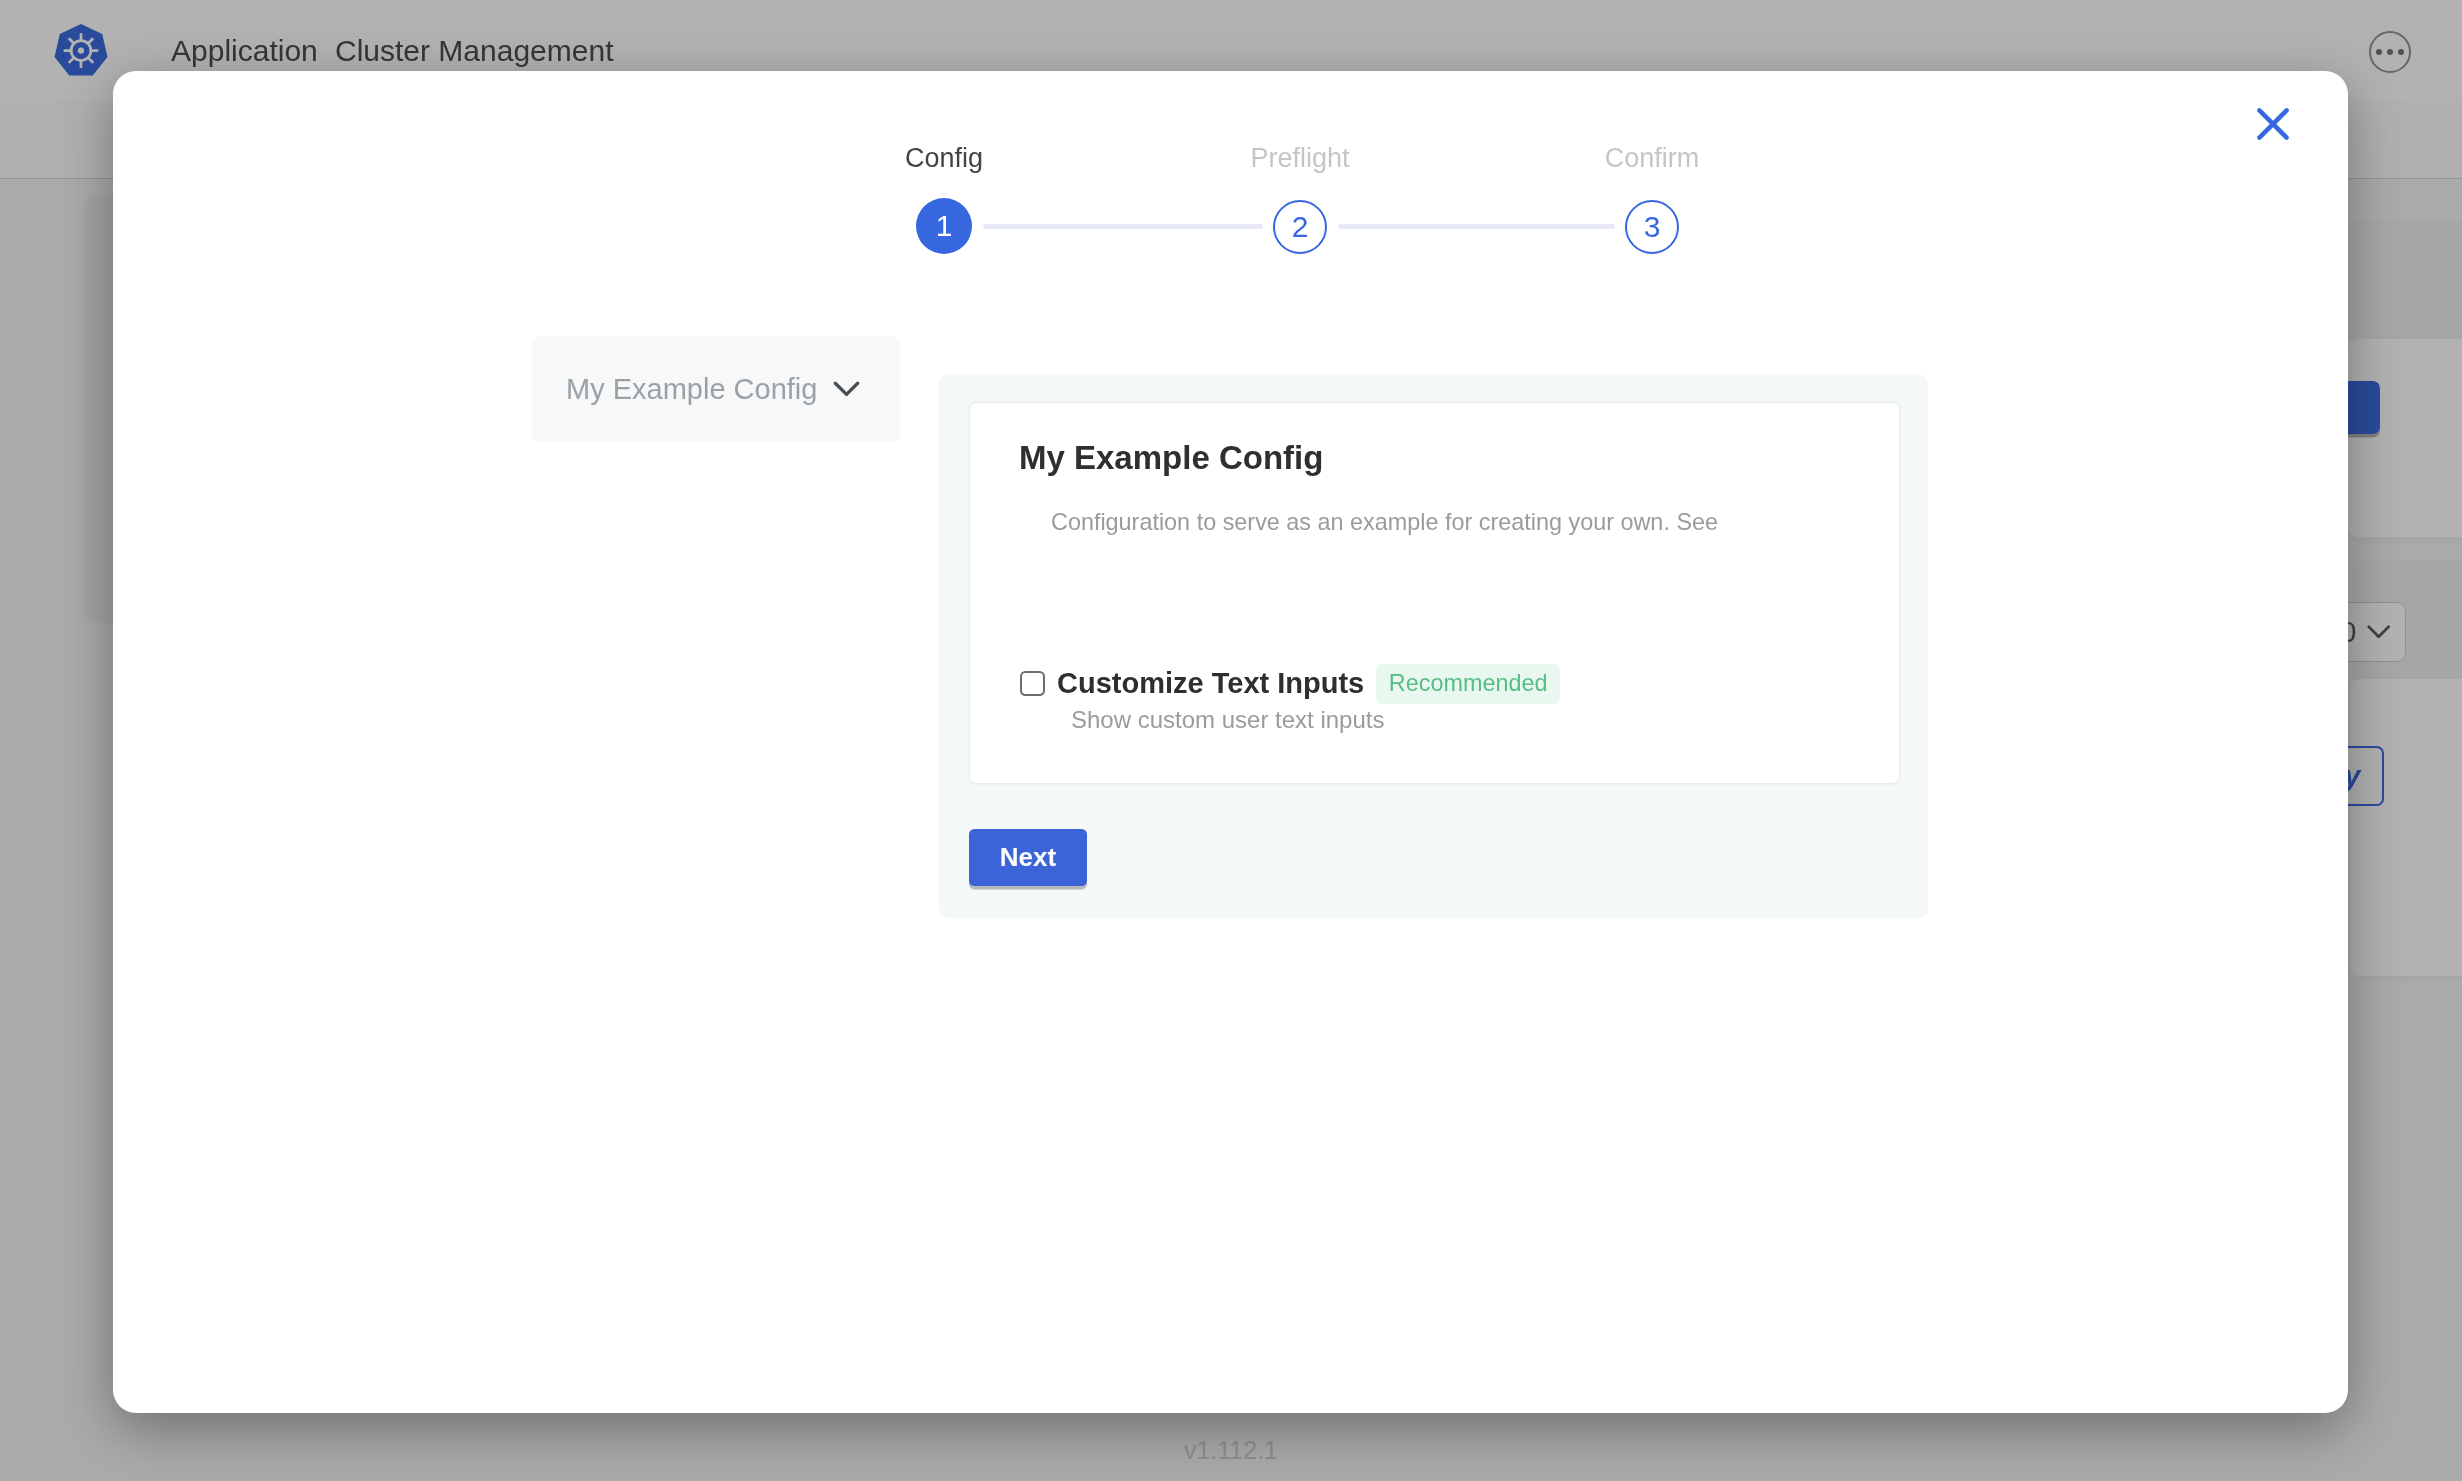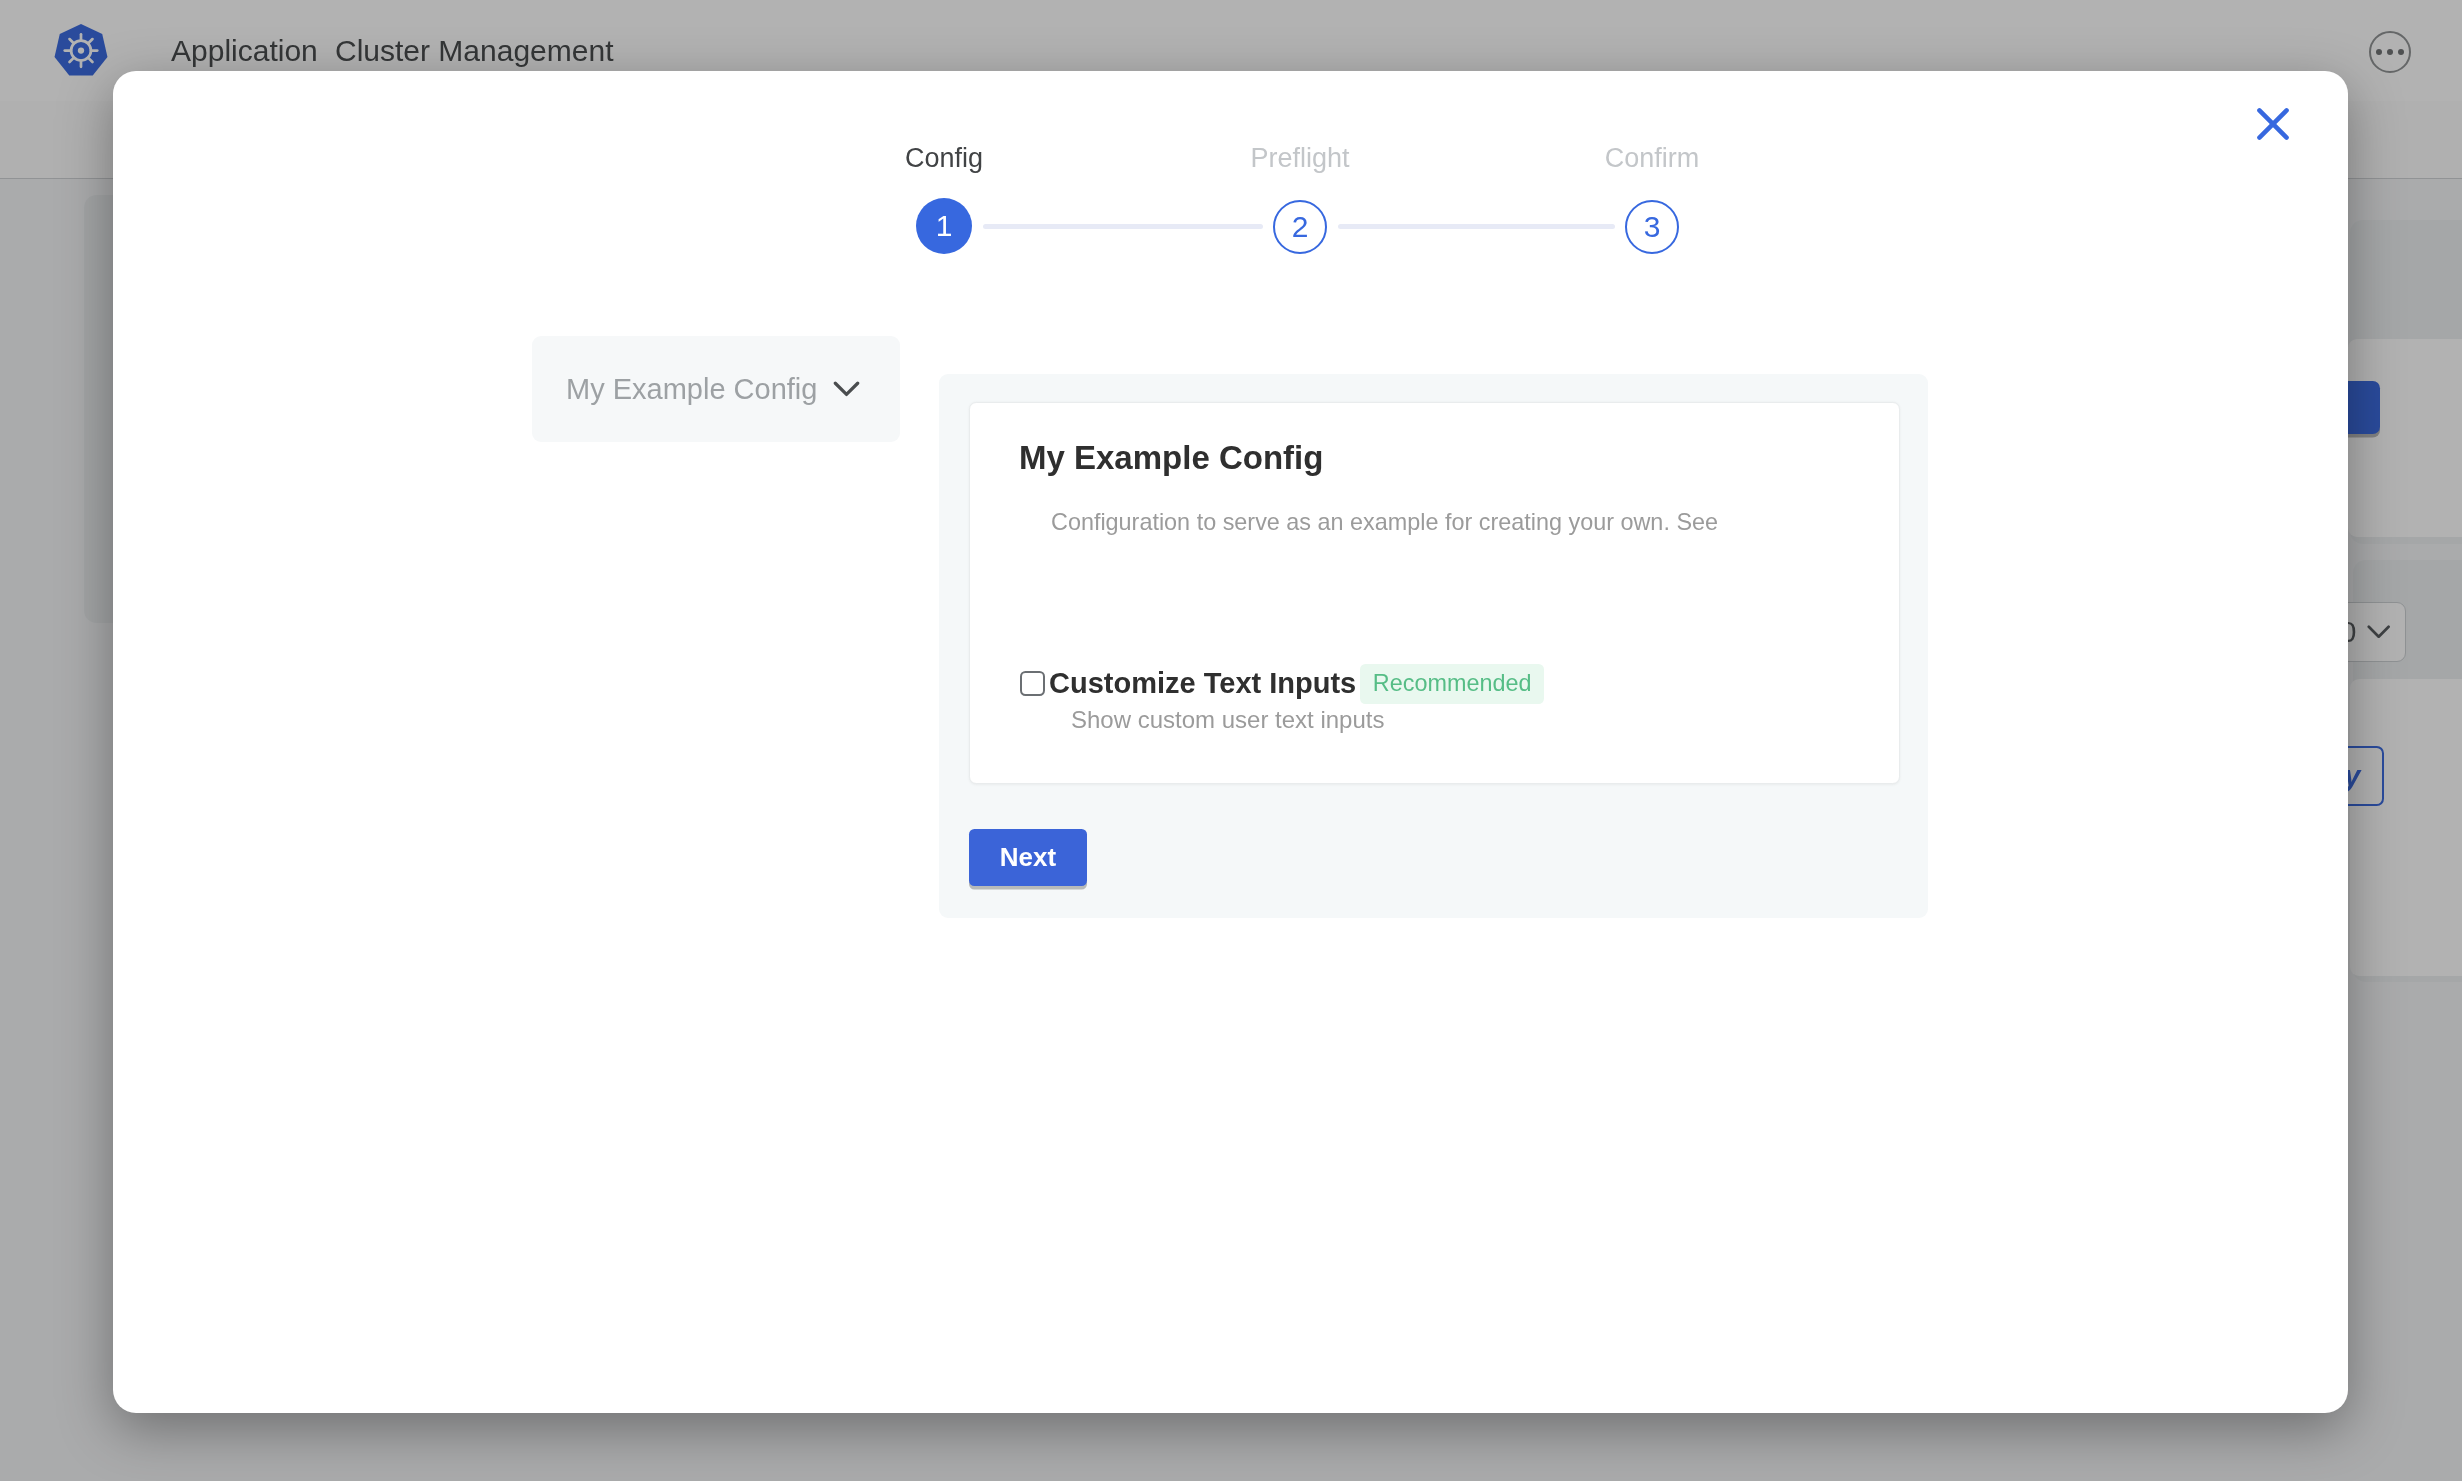--- a/index.html
+++ b/index.html
@@ -58,21 +58,21 @@
   
   .group-nav { position:absolute; left:419px; top:265px; width:368px; height:106px; background:#f6f8f9; border-radius:9px; display:flex; align-items:center; padding-left:34px; gap:16px; cursor:pointer; }
   .group-nav .lbl { font-size:29px; color:#9da1a4; }
 
   
   .cfg-panel { position:absolute; left:826px; top:303px; width:989px; height:544px; background:#f5f8f9; border-radius:9px; }
   .cfg-card { position:absolute; left:30px; top:28px; width:931px; height:382px; background:#ffffff; border:0.9px solid #e9eced; border-radius:7.2px; box-shadow:0 0.9px 2.7px rgba(0,0,0,0.05); }
   .cfg-title { position:absolute; left:49px; top:36px; font-size:33px; font-weight:700; color:#2f2f2f; }
   .cfg-desc { position:absolute; left:49px; top:101px; font-size:23.4px; line-height:37px; color:#9b9b9b;margin-left:32px; }
   .cfg-desc a { color:#2f62e4; text-decoration:none; cursor:pointer; }
-  .cb-row { position:absolute; left:50px; top:261px; display:flex; align-items:center; gap:4px; }
+  .cb-row { position:absolute; left:50px; top:261px; display:flex; align-items:center; gap:12px; }
   .checkbox { width:25px; height:25px; border:2.2px solid #6b6f73; border-radius:5.4px; background:#fff; cursor:pointer; flex:none; }
   .cb-label { font-size:29px; font-weight:700; color:#2f2f2f; cursor:pointer; }
   .badge { background:#e9f8ef; color:#56bd86; font-size:23.4px; padding:6.3px 12.6px; border-radius:5.4px; }
   .cb-help { position:absolute; left:101px; top:303px; font-size:24px; color:#9b9b9b; }
   .next-btn { position:absolute; left:30px; top:455px; width:118px; height:57px; background:#3b64d8; border:none; border-radius:5.4px; color:#ffffff; font-size:26px; font-weight:700; font-family:inherit; box-shadow:0 3.6px 0 rgba(0,0,0,0.25); cursor:pointer; }
 </style>
 </head>
 <body>
 
 <div class="screen">
@@ -119,20 +119,21 @@
       <span class="val">0</span>
       <svg width="23.4" height="14.4" viewBox="0 0 26 16">
         <polyline points="2,2 13,13 24,2" fill="none" stroke="#55595c" stroke-width="3" stroke-linecap="round" stroke-linejoin="round"></polyline>
       </svg>
     </div>
     <div class="bg-card-2"></div>
     <div class="bg-outline-btn">
       <span class="txt">y</span>
     </div>
 
+    <div class="version">v1.112.1</div>
   </div>
 
   <div class="overlay"></div>
 
   <div class="modal">
 
     <button class="close-btn" aria-label="Close">
       <svg width="38" height="38" viewBox="0 0 42 42">
         <line x1="6" y1="6" x2="36" y2="36" stroke="#3768df" stroke-width="5" stroke-linecap="round"></line>
         <line x1="36" y1="6" x2="6" y2="36" stroke="#3768df" stroke-width="5" stroke-linecap="round"></line>

